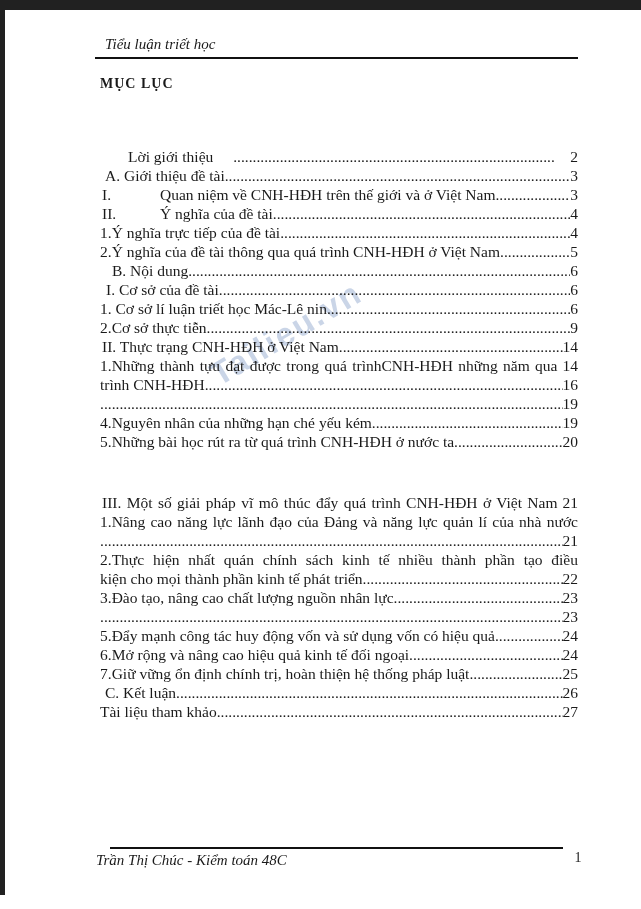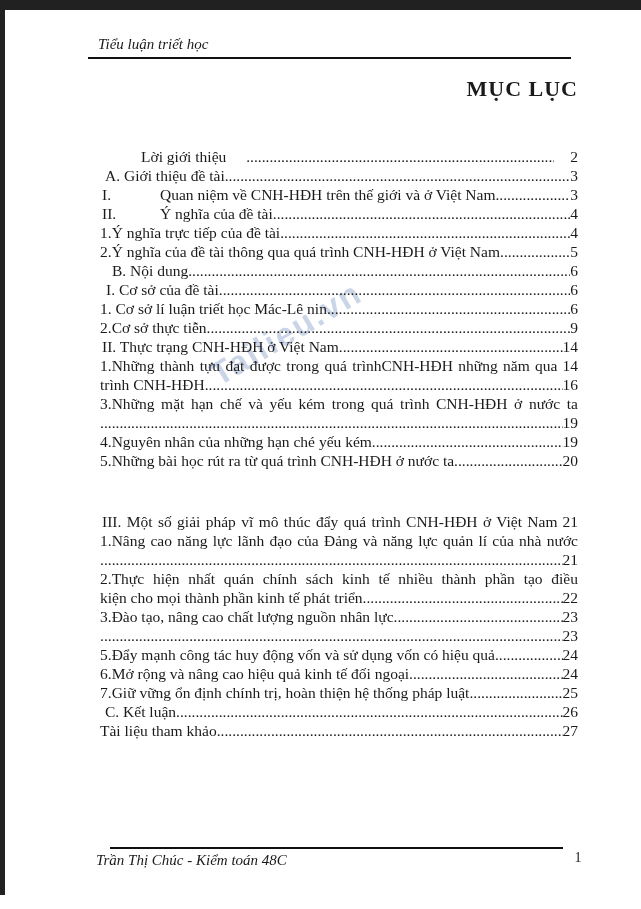--- a/index.html
+++ b/index.html
@@ -14,32 +14,32 @@
     position:absolute; left:0; top:0; width:641px; height:10px;
     background:#212121;
   }
   .edge-left {
     position:absolute; left:0; top:10px; width:5px; height:885px;
     background:#212121;
   }
 
   
   .header {
-    position:absolute; left:88px; top:33px; width:483px;
+    position:absolute; left:95px; top:33px; width:483px;
   }
   .header-title {
     font-style:italic; font-size:15px; line-height:22px;
     padding-left:10px; display:block;
   }
   .header-rule { border:none; border-top:2px solid #111; margin-top:2px; }
 
   
   .doc-title {
     position:absolute; left:100px; top:76px; width:478px;
-    text-align:right; font-size:22px; font-weight:bold;
+    text-align:left; font-size:14px; font-weight:bold;
     letter-spacing:1px;
   }
 
   
   .watermark {
     position:absolute; left:222px; top:358px; height:34px;
     font-family:"Liberation Sans","DejaVu Sans",sans-serif;
     font-weight:bold; font-size:33px; line-height:34px;
     letter-spacing:2px;
     color:rgba(128,156,198,0.42);
@@ -94,21 +94,21 @@
 <div class="header">
   <span class="header-title">Tiểu luận triết học</span>
   <hr class="header-rule">
 </div>
 
 <div class="doc-title">MỤC LỤC</div>
 
 <div class="watermark">Tailieu.vn</div>
 
 <div class="toc">
-    <div class="toc-row" style="margin-left: 41px; gap: 16px;">
+    <div class="toc-row" style="margin-left: 28px; gap: 16px;">
       <span class="toc-text">Lời giới thiệu </span>
       <span class="toc-dots">....................................................................................................................................................................................................................................................................</span>
       <span class="toc-page">2</span>
     </div>
     <div class="toc-row" style="margin-left: 5px; align-items: flex-end;">
       <span class="toc-text">A. Giới thiệu đề tài</span>
       <span class="toc-dots">....................................................................................................................................................................................................................................................................</span>
       <span class="toc-page">3</span>
     </div>
     <div class="toc-row" style="margin-left: 2px;">
@@ -161,23 +161,20 @@
     <div class="toc-row">
       <span class="toc-text justify">1.Những thành tựu đạt được trong quá trìnhCNH-HĐH những năm qua</span>
       <span class="toc-page pad">14</span>
     </div>
     <div class="toc-row">
       <span class="toc-text">trình CNH-HĐH</span>
       <span class="toc-dots">....................................................................................................................................................................................................................................................................</span>
       <span class="toc-page">16</span>
     </div>
     <div class="toc-row">
-      <span class="toc-text justify">3.Những mặt hạn chế và yếu kém trong quá trình CNH-HĐH ở nước ta</span>
-    </div>
-    <div class="toc-row">
       <span class="toc-text"></span>
       <span class="toc-dots">....................................................................................................................................................................................................................................................................</span>
       <span class="toc-page">19</span>
     </div>
     <div class="toc-row">
       <span class="toc-text">4.Nguyên nhân của những hạn ché yếu kém</span>
       <span class="toc-dots">....................................................................................................................................................................................................................................................................</span>
       <span class="toc-page">19</span>
     </div>
     <div class="toc-row">

